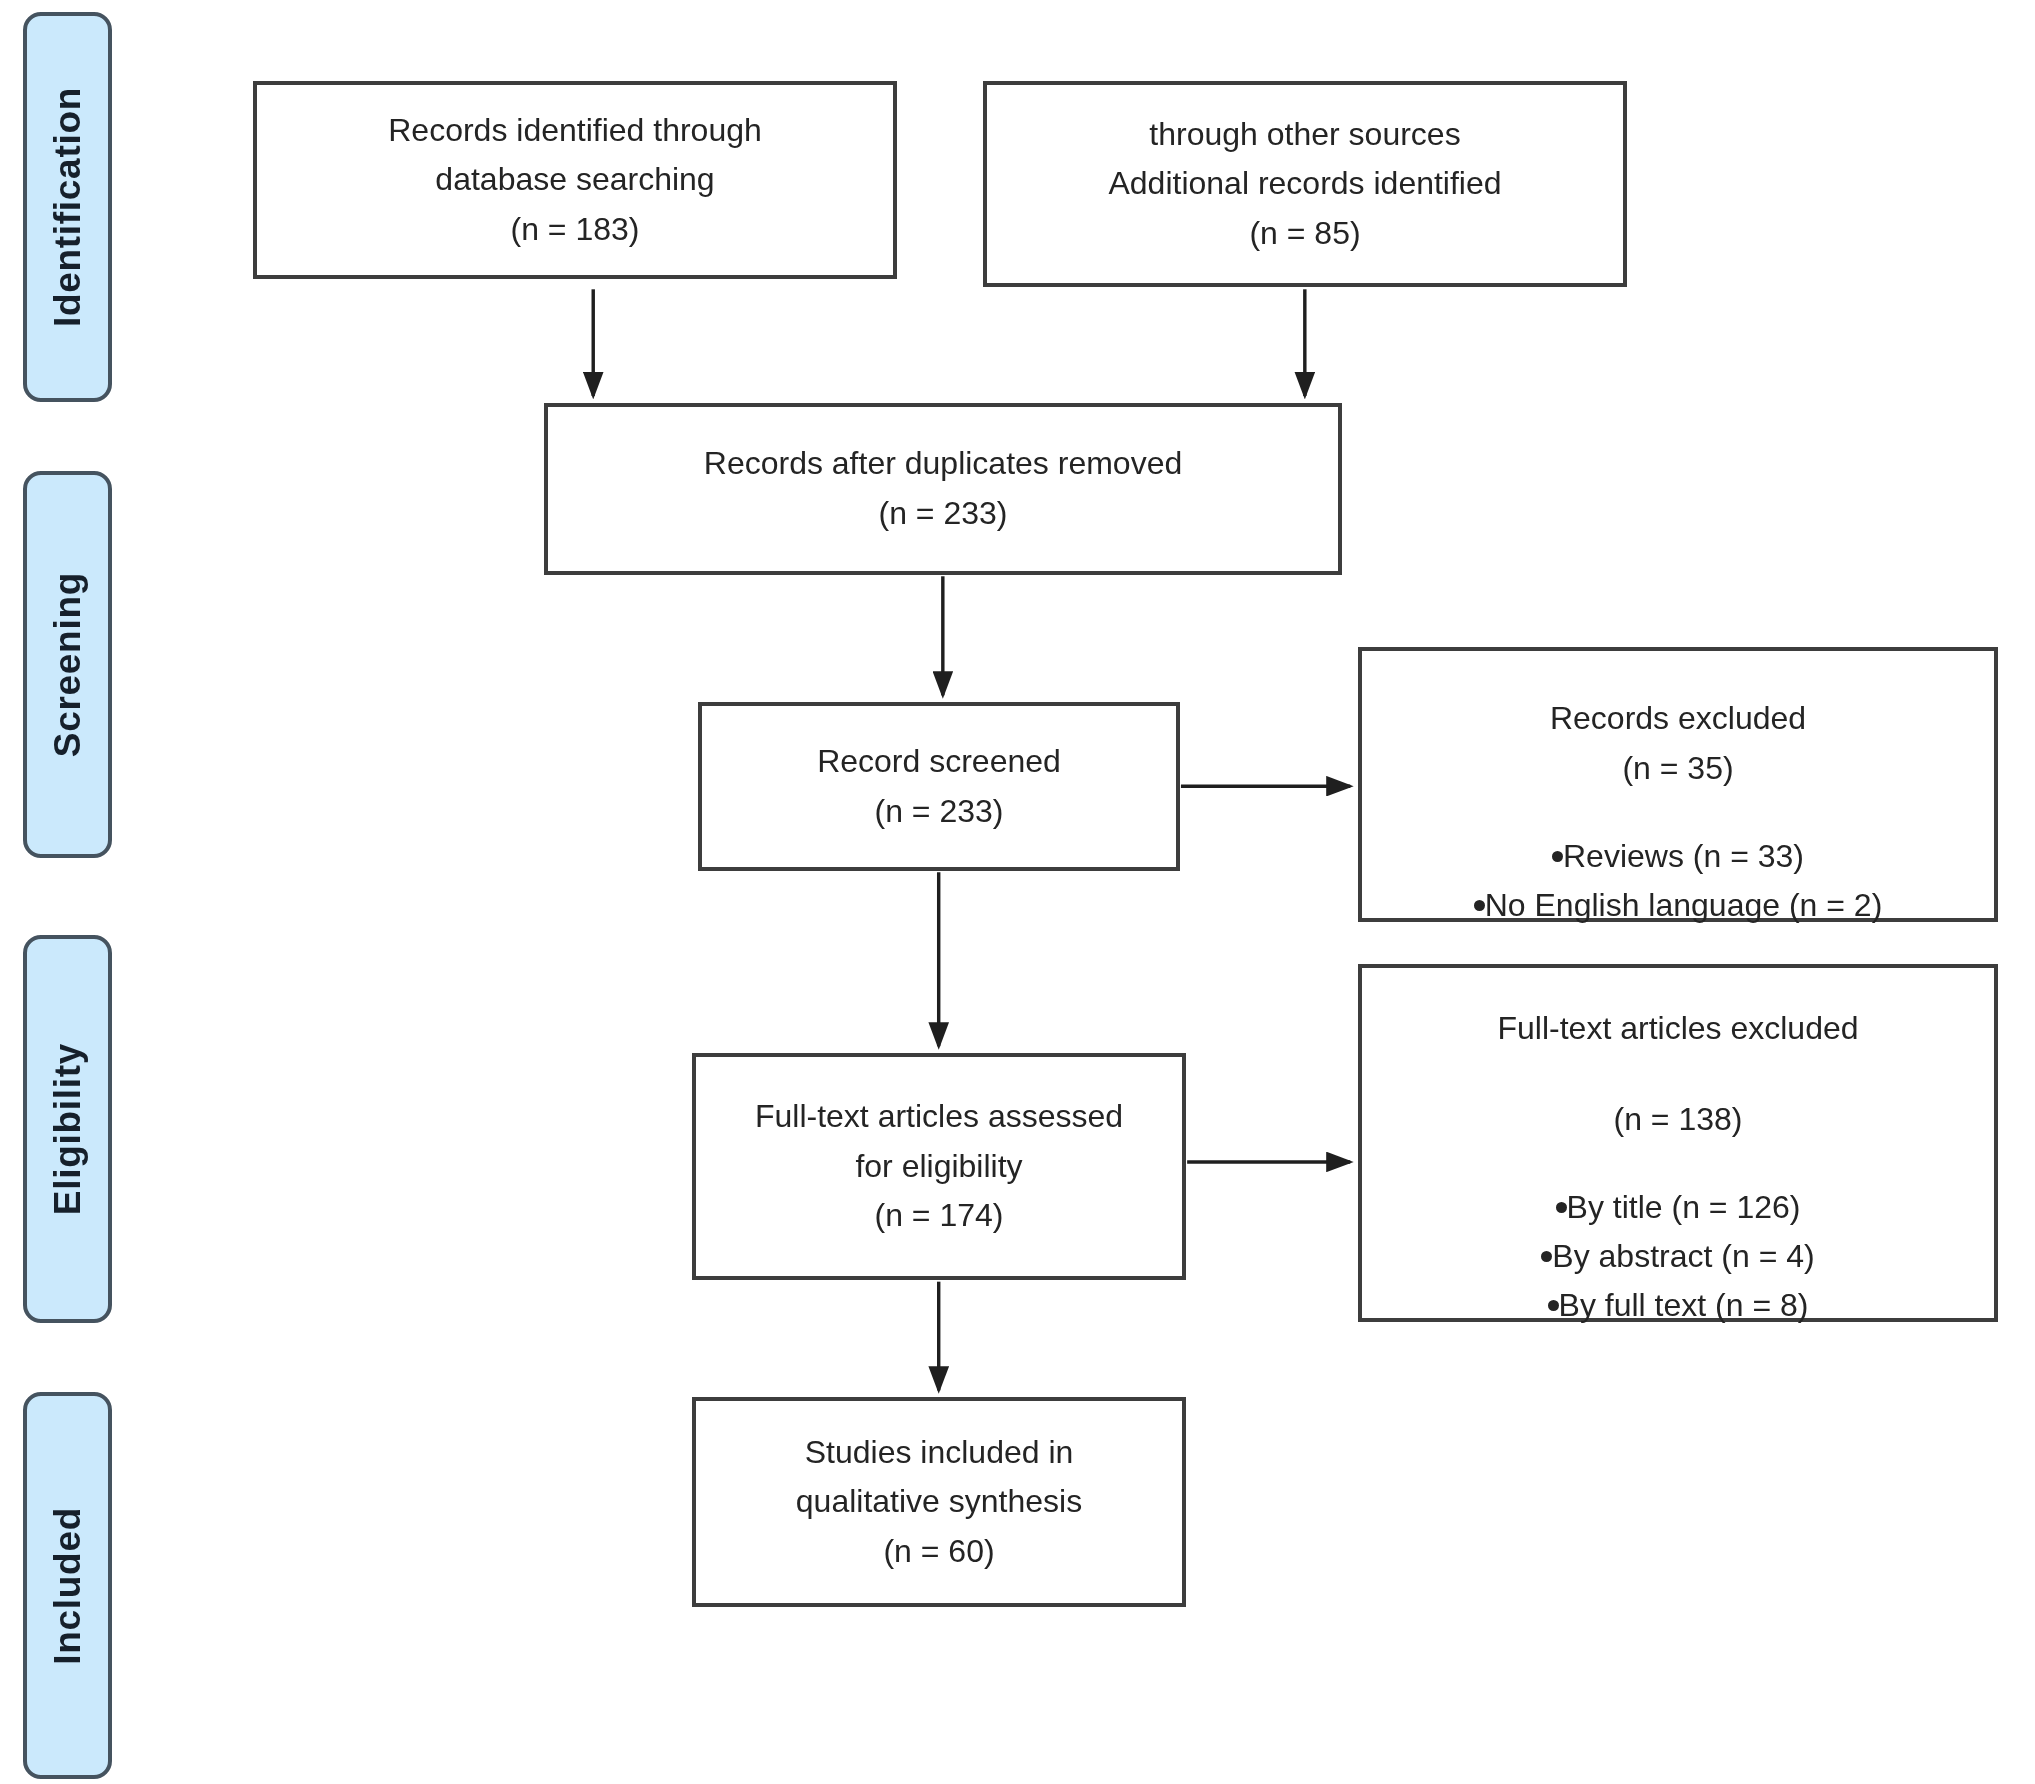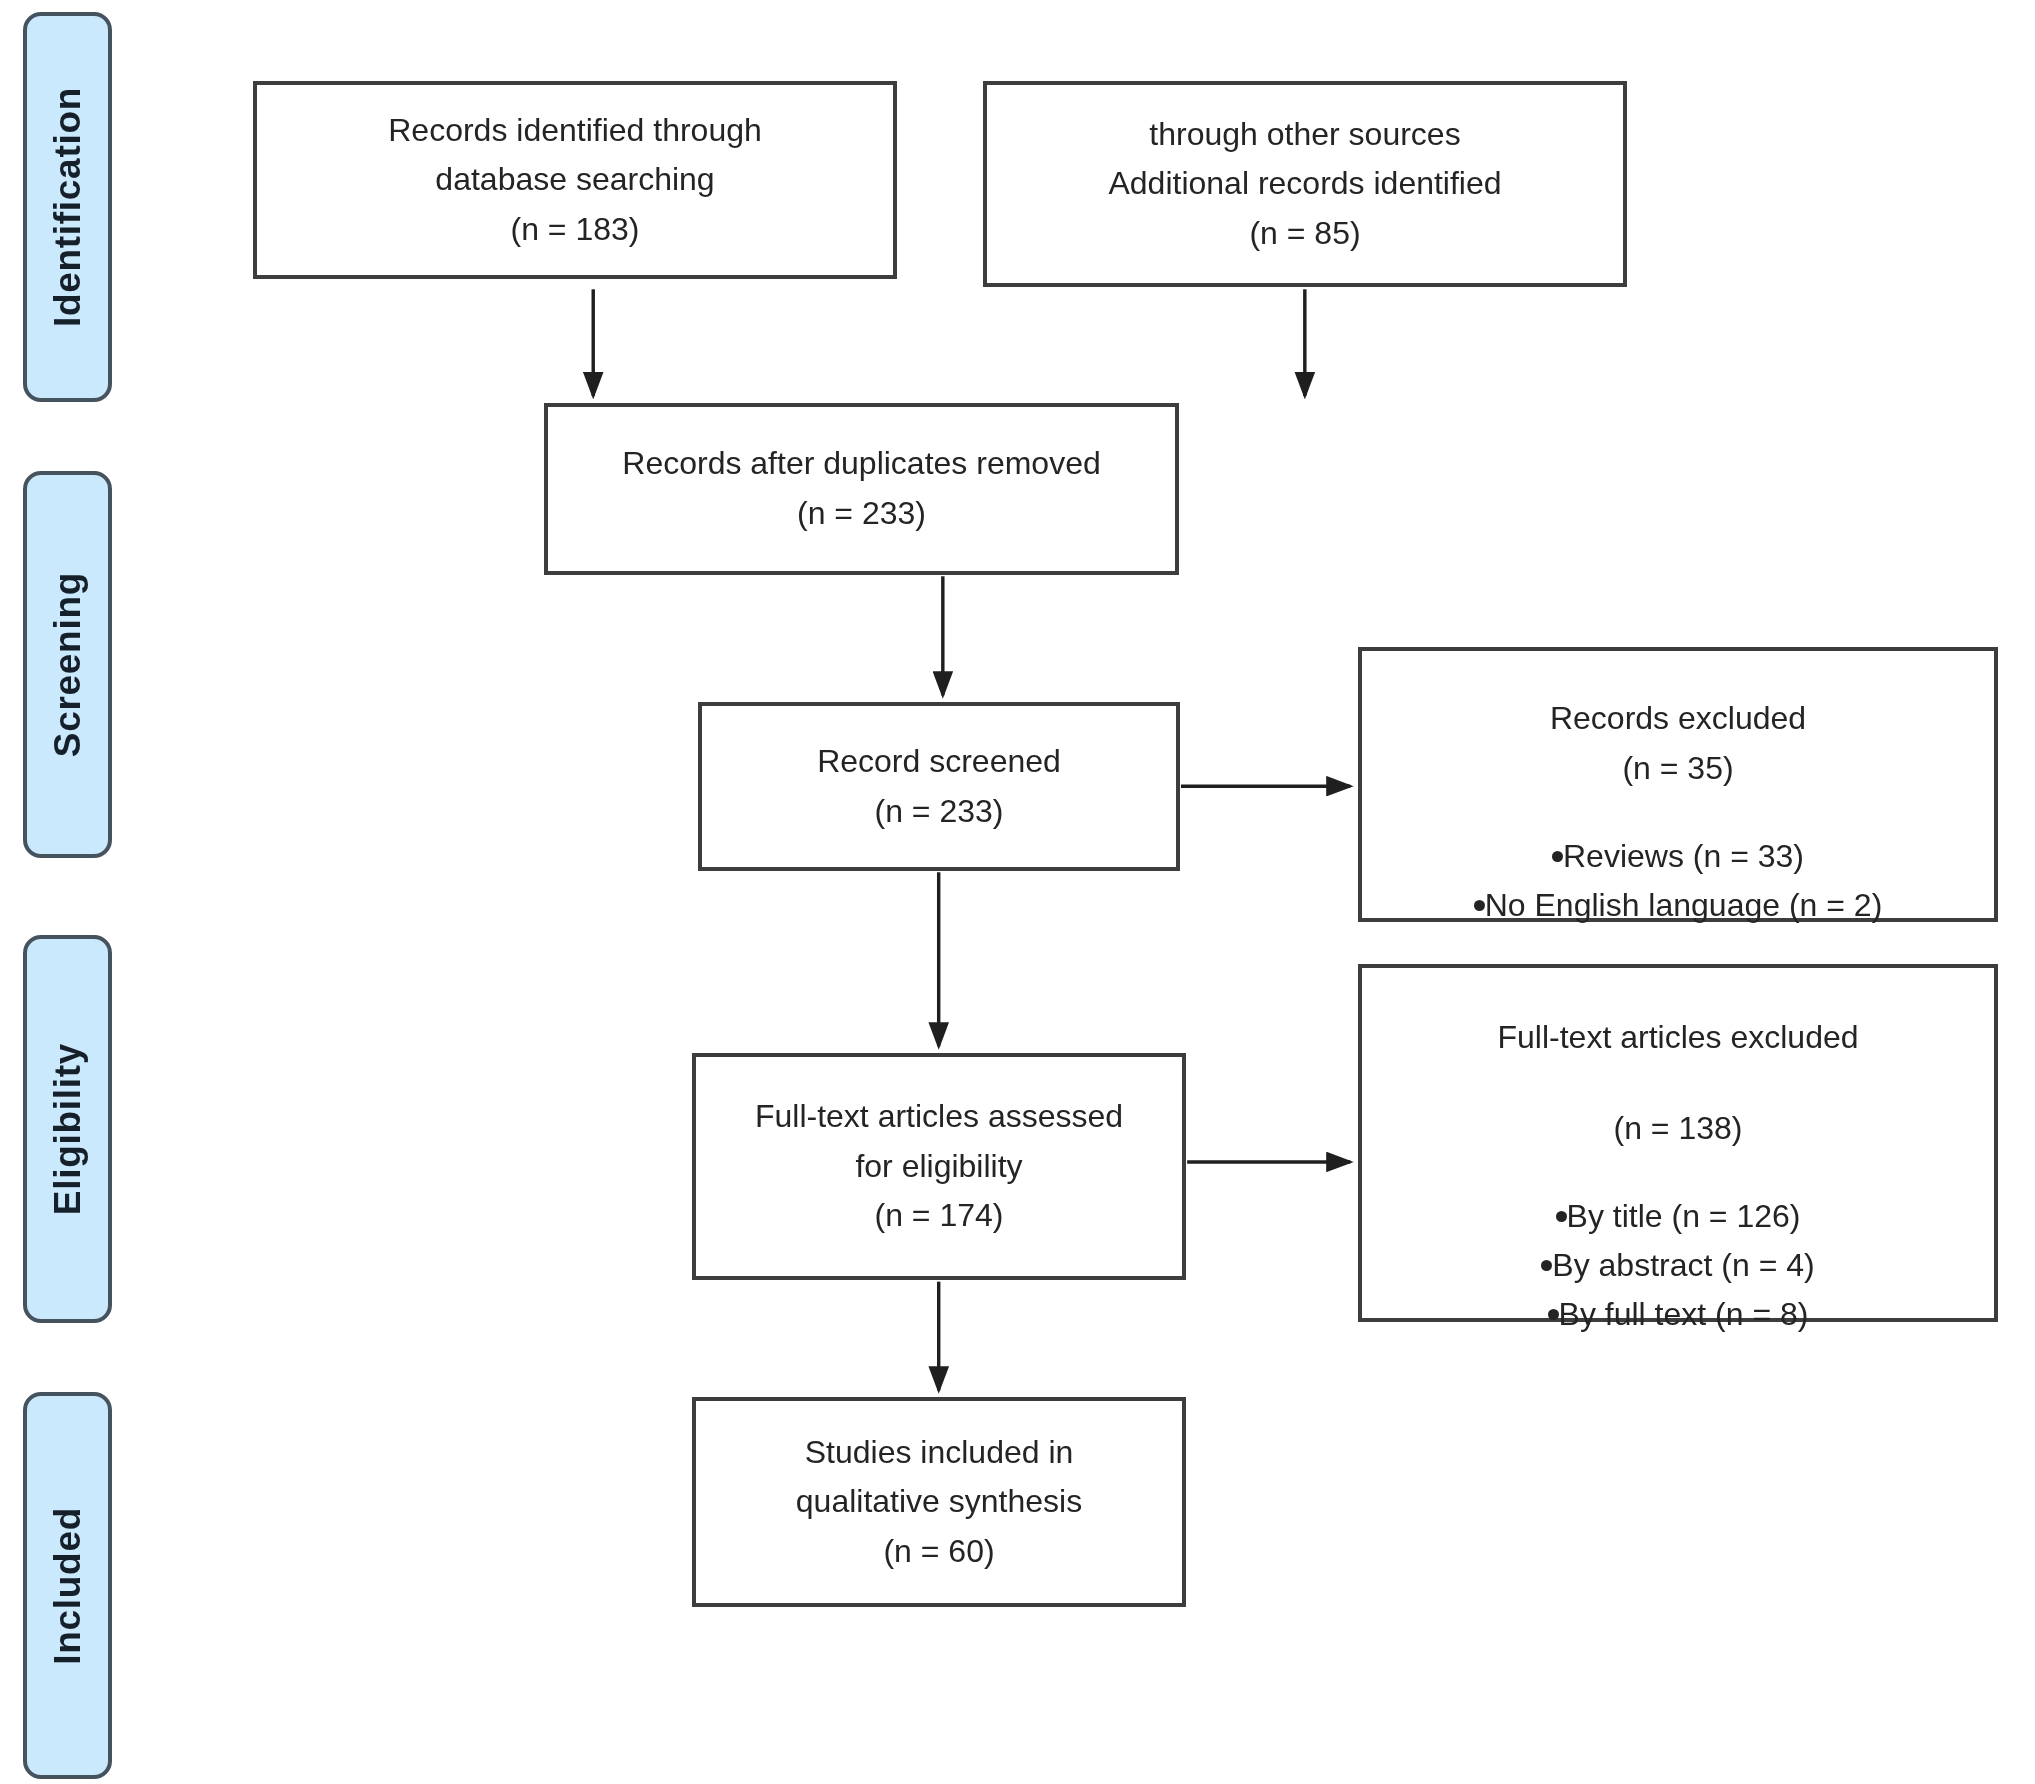--- a/index.html
+++ b/index.html
@@ -87,21 +87,21 @@
     <span class="line">database searching</span>
     <span class="line">(n = 183)</span>
   </div>
 
   <div class="box" style="left:983px;top:81px;width:644px;height:206px;">
     <span class="line">through other sources</span>
     <span class="line">Additional records identified</span>
     <span class="line">(n = 85)</span>
   </div>
 
-  <div class="box" style="left:544px;top:403px;width:635px;height:172px;text-align:center;">
+  <div class="box" style="left:544px;top:403px;width:798px;height:172px;text-align:center;">
     <span class="line">Records after duplicates removed</span>
     <span class="line">(n = 233)</span>
   </div>
 
   <div class="box" style="left:698px;top:702px;width:482px;height:169px;">
     <span class="line">Record screened</span>
     <span class="line">(n = 233)</span>
   </div>
 
   <div class="box top-align" style="left:1358px;top:647px;width:640px;height:275px;padding-top:43px;">
@@ -118,21 +118,21 @@
       </div>
     </div>
   </div>
 
   <div class="box" style="left:692px;top:1053px;width:494px;height:227px;">
     <span class="line">Full-text articles assessed</span>
     <span class="line">for eligibility</span>
     <span class="line">(n = 174)</span>
   </div>
 
-  <div class="box top-align" style="left:1358px;top:964px;width:640px;height:358px;padding-top:45px;">
+  <div class="box top-align" style="left:1358px;top:964px;width:640px;height:358px;padding-top:36px;">
     <span class="line">Full-text articles excluded</span>
     <span class="line n-line">(n = 138)</span>
     <div class="bullets">
       <div class="bullet-row">
         <span class="dot"></span>
         <span>By title (n = 126)</span>
       </div>
       <div class="bullet-row">
         <span class="dot"></span>
         <span>By abstract (n = 4)</span>

